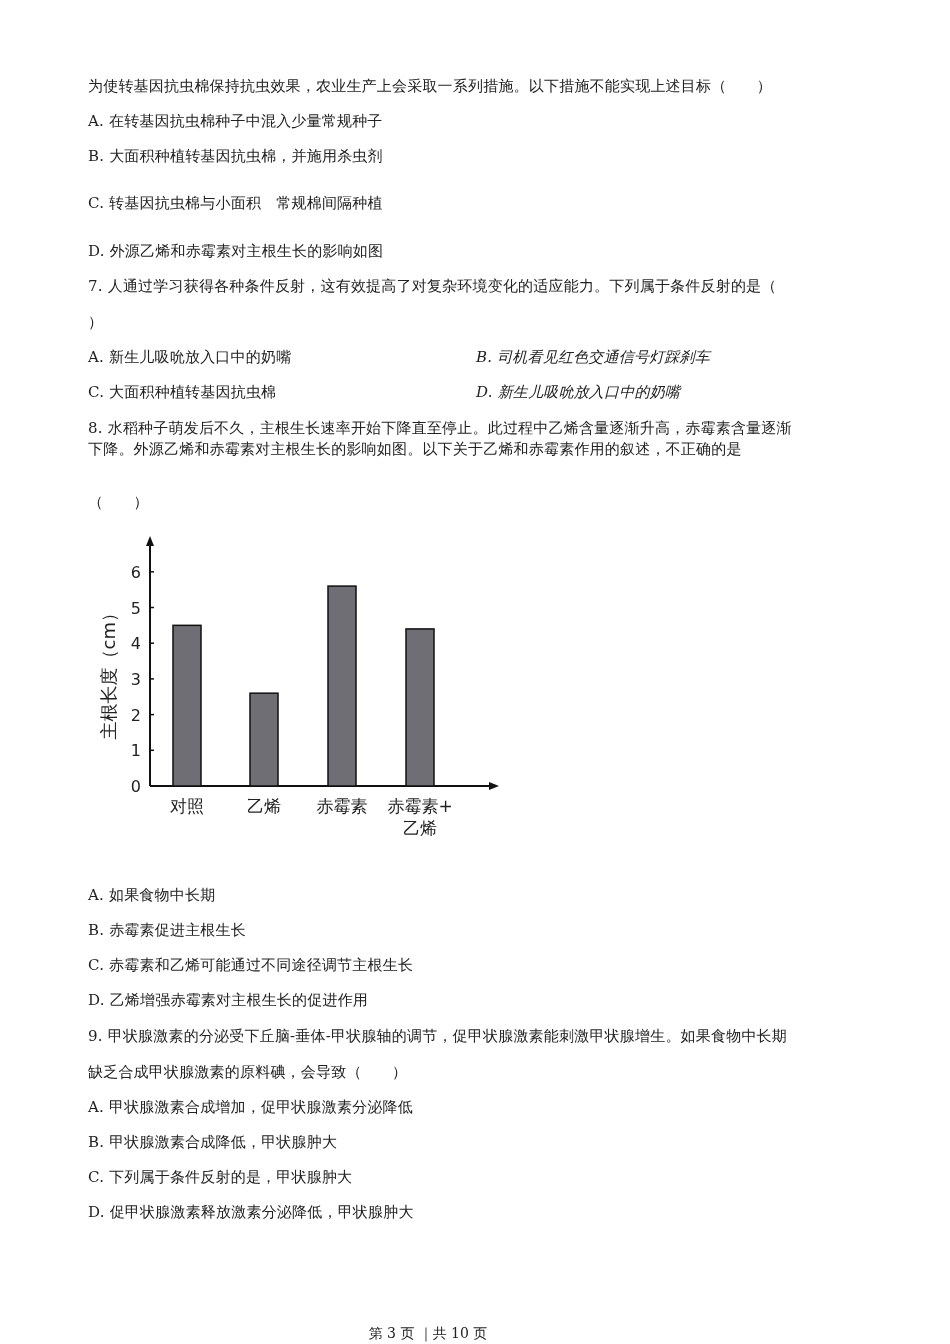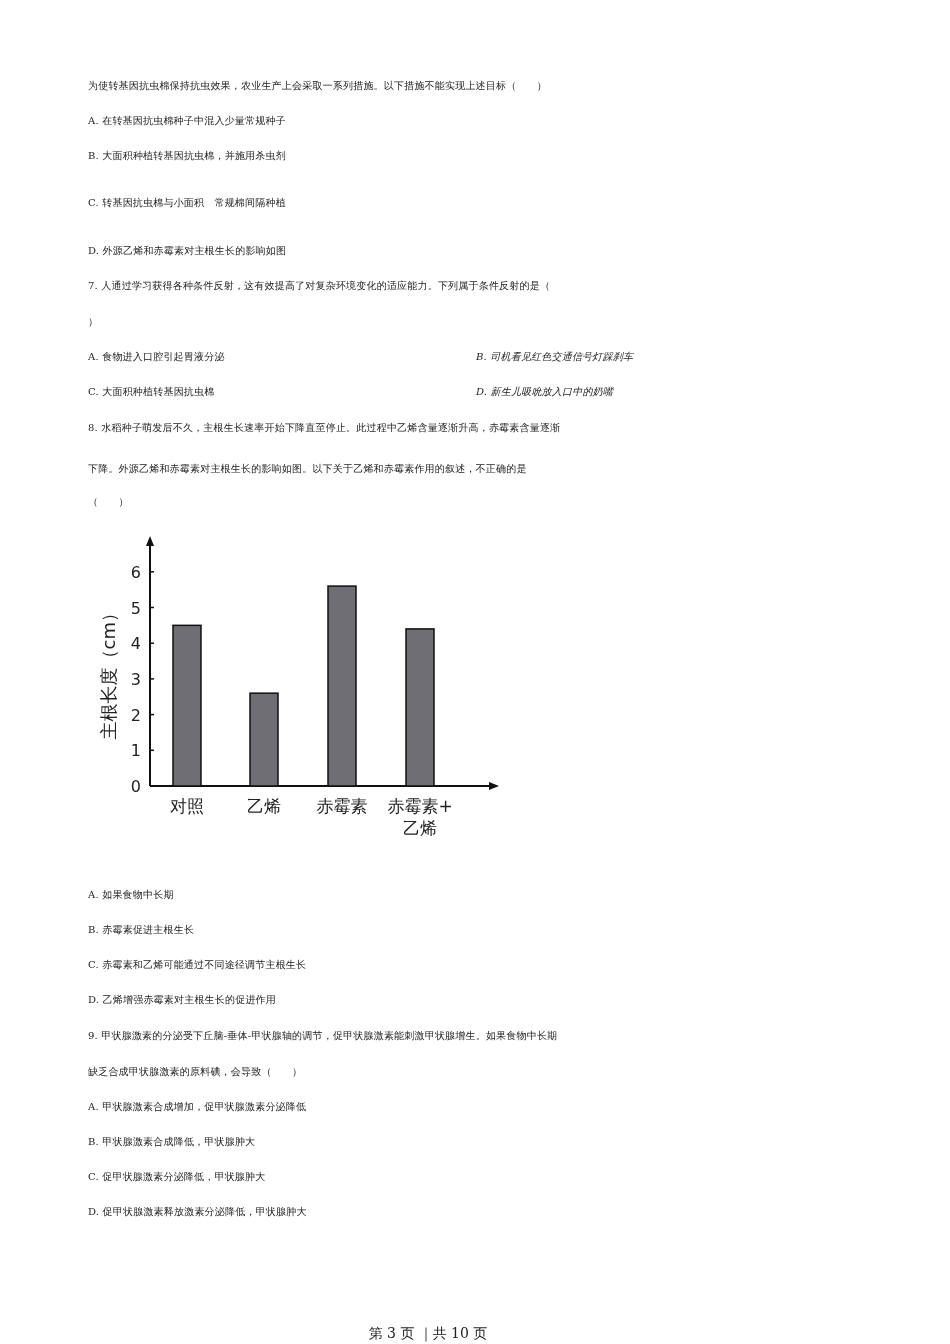--- a/index.html
+++ b/index.html
@@ -2,48 +2,48 @@
 <html><head>
 <meta charset="utf-8">
 <style>
   html, body { margin: 0; padding: 0; background: #ffffff; }
   body {
     width: 950px; height: 1344px; position: relative; overflow: hidden;
     font-family: "DejaVu Serif", "Liberation Serif", serif;
     color: #222222;
   }
   .line {
-    position: absolute; left: 88px; font-size: 10px; line-height: 20px;
+    position: absolute; left: 88px; font-size: 15px; line-height: 20px;
     white-space: nowrap; letter-spacing: 0.2px;
   }
   .col2 { left: 476px; font-style: italic; }
   #chart { position: absolute; left: 95px; top: 530px; width: 420px; height: 320px; }
   .footer {
     position: absolute; top: 1324px; left: 0; width: 856px; text-align: center;
     font-size: 14px; line-height: 18px;
   }
 </style>
 </head>
 <body>
 
 <div class="line" style="top:76px">为使转基因抗虫棉保持抗虫效果，农业生产上会采取一系列措施。以下措施不能实现上述目标（　　）</div>
 <div class="line" style="top:111px">A. 在转基因抗虫棉种子中混入少量常规种子</div>
 <div class="line" style="top:146px">B. 大面积种植转基因抗虫棉，并施用杀虫剂</div>
 <div class="line" style="top:193px">C. 转基因抗虫棉与小面积　常规棉间隔种植</div>
 <div class="line" style="top:241px">D. 外源乙烯和赤霉素对主根生长的影响如图</div>
 
 <div class="line" style="top:276px">7. 人通过学习获得各种条件反射，这有效提高了对复杂环境变化的适应能力。下列属于条件反射的是（</div>
 <div class="line" style="top:312px">）</div>
-<div class="line" style="top:347px">A. 食物进入口腔引起胃液分泌</div>
+<div class="line" style="top:347px">A. 新生儿吸吮放入口中的奶嘴</div>
 <div class="line col2" style="top:347px">B. 司机看见红色交通信号灯踩刹车</div>
 <div class="line" style="top:382px">C. 大面积种植转基因抗虫棉</div>
 <div class="line col2" style="top:382px">D. 新生儿吸吮放入口中的奶嘴</div>
 
 <div class="line" style="top:418px">8. 水稻种子萌发后不久，主根生长速率开始下降直至停止。此过程中乙烯含量逐渐升高，赤霉素含量逐渐</div>
-<div class="line" style="top:459px">下降。外源乙烯和赤霉素对主根生长的影响如图。以下关于乙烯和赤霉素作用的叙述，不正确的是</div>
+<div class="line" style="top:439px">下降。外源乙烯和赤霉素对主根生长的影响如图。以下关于乙烯和赤霉素作用的叙述，不正确的是</div>
 <div class="line" style="top:492px">（　　）</div>
 
 <svg id="chart" viewBox="0 0 420 320" xmlns="http://www.w3.org/2000/svg">
   <g id="axes">
       <line x1="55" y1="256" x2="55" y2="14" stroke="#111" stroke-width="2"></line>
       <polygon points="51,16 59,16 55,6" fill="#111"></polygon>
       <line x1="55" y1="256" x2="396" y2="256" stroke="#111" stroke-width="2"></line>
       <polygon points="394,252 394,260 404,256" fill="#111"></polygon>
       <line x1="55" y1="256" x2="59" y2="256" stroke="#111" stroke-width="1.5"></line>
       <line x1="55" y1="220.3" x2="59" y2="220.3" stroke="#111" stroke-width="1.5"></line>
@@ -78,16 +78,16 @@
 
 <div class="line" style="top:885px">A. 如果食物中长期</div>
 <div class="line" style="top:920px">B. 赤霉素促进主根生长</div>
 <div class="line" style="top:955px">C. 赤霉素和乙烯可能通过不同途径调节主根生长</div>
 <div class="line" style="top:990px">D. 乙烯增强赤霉素对主根生长的促进作用</div>
 
 <div class="line" style="top:1026px">9. 甲状腺激素的分泌受下丘脑-垂体-甲状腺轴的调节，促甲状腺激素能刺激甲状腺增生。如果食物中长期</div>
 <div class="line" style="top:1062px">缺乏合成甲状腺激素的原料碘，会导致（　　）</div>
 <div class="line" style="top:1097px">A. 甲状腺激素合成增加，促甲状腺激素分泌降低</div>
 <div class="line" style="top:1132px">B. 甲状腺激素合成降低，甲状腺肿大</div>
-<div class="line" style="top:1167px">C. 促甲状腺激素分泌降低，甲状腺肿大</div>
+<div class="line" style="top:1167px">C. 下列属于条件反射的是，甲状腺肿大</div>
 <div class="line" style="top:1202px">D. 促甲状腺激素释放激素分泌降低，甲状腺肿大</div>
 
 <div class="footer">第 3 页 ｜共 10 页</div>
 
 </body></html>

